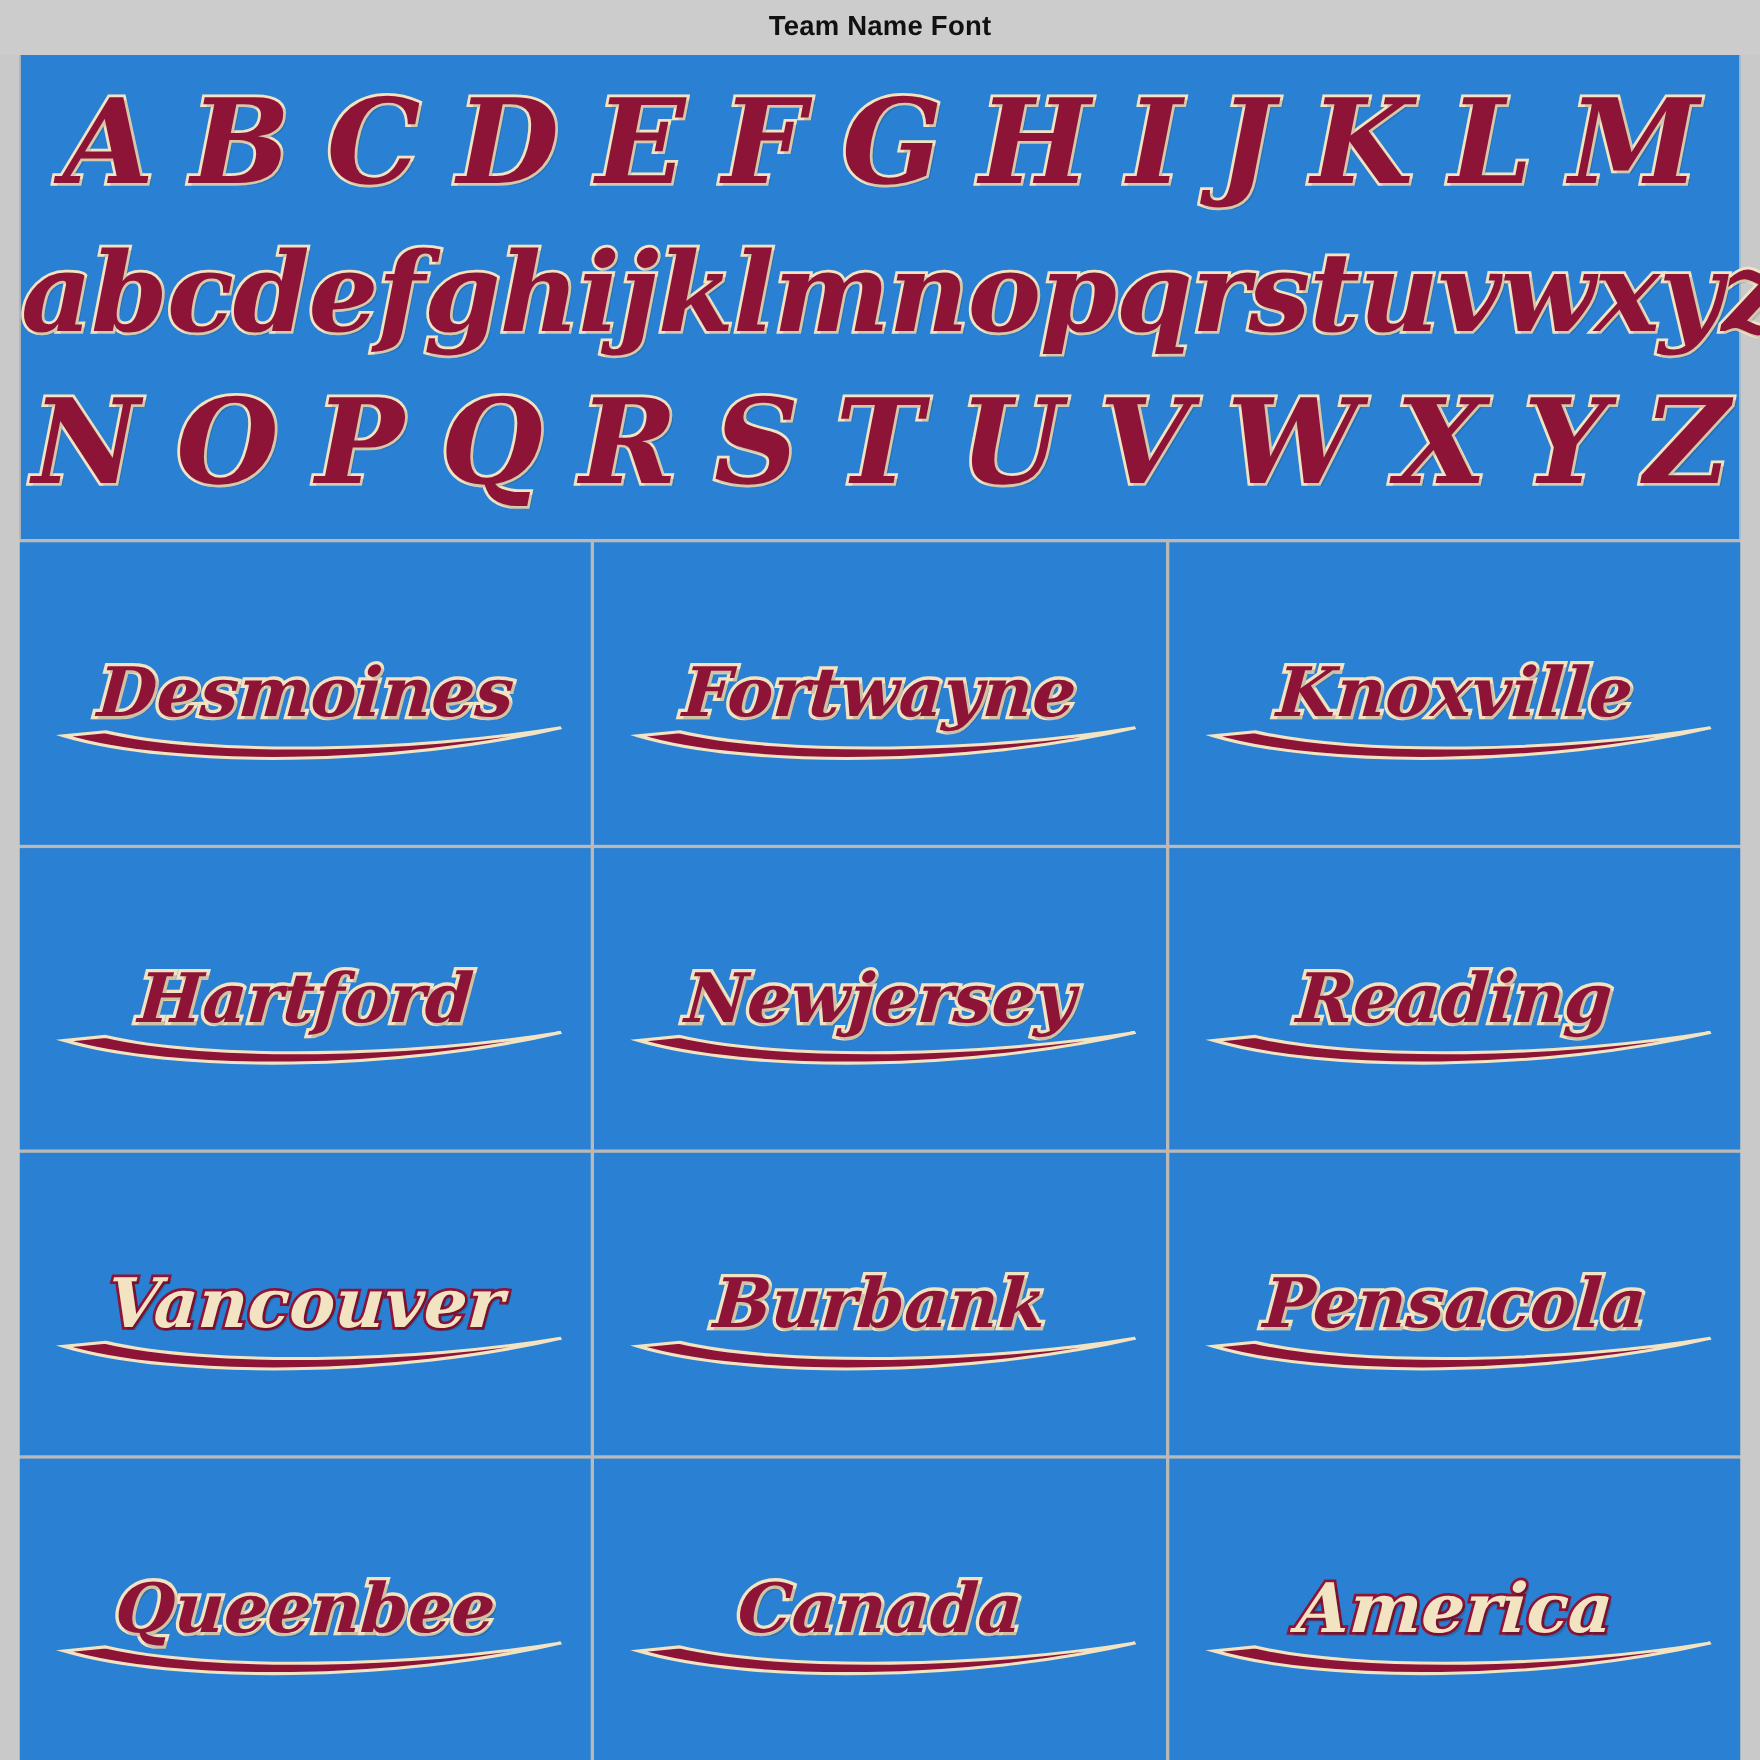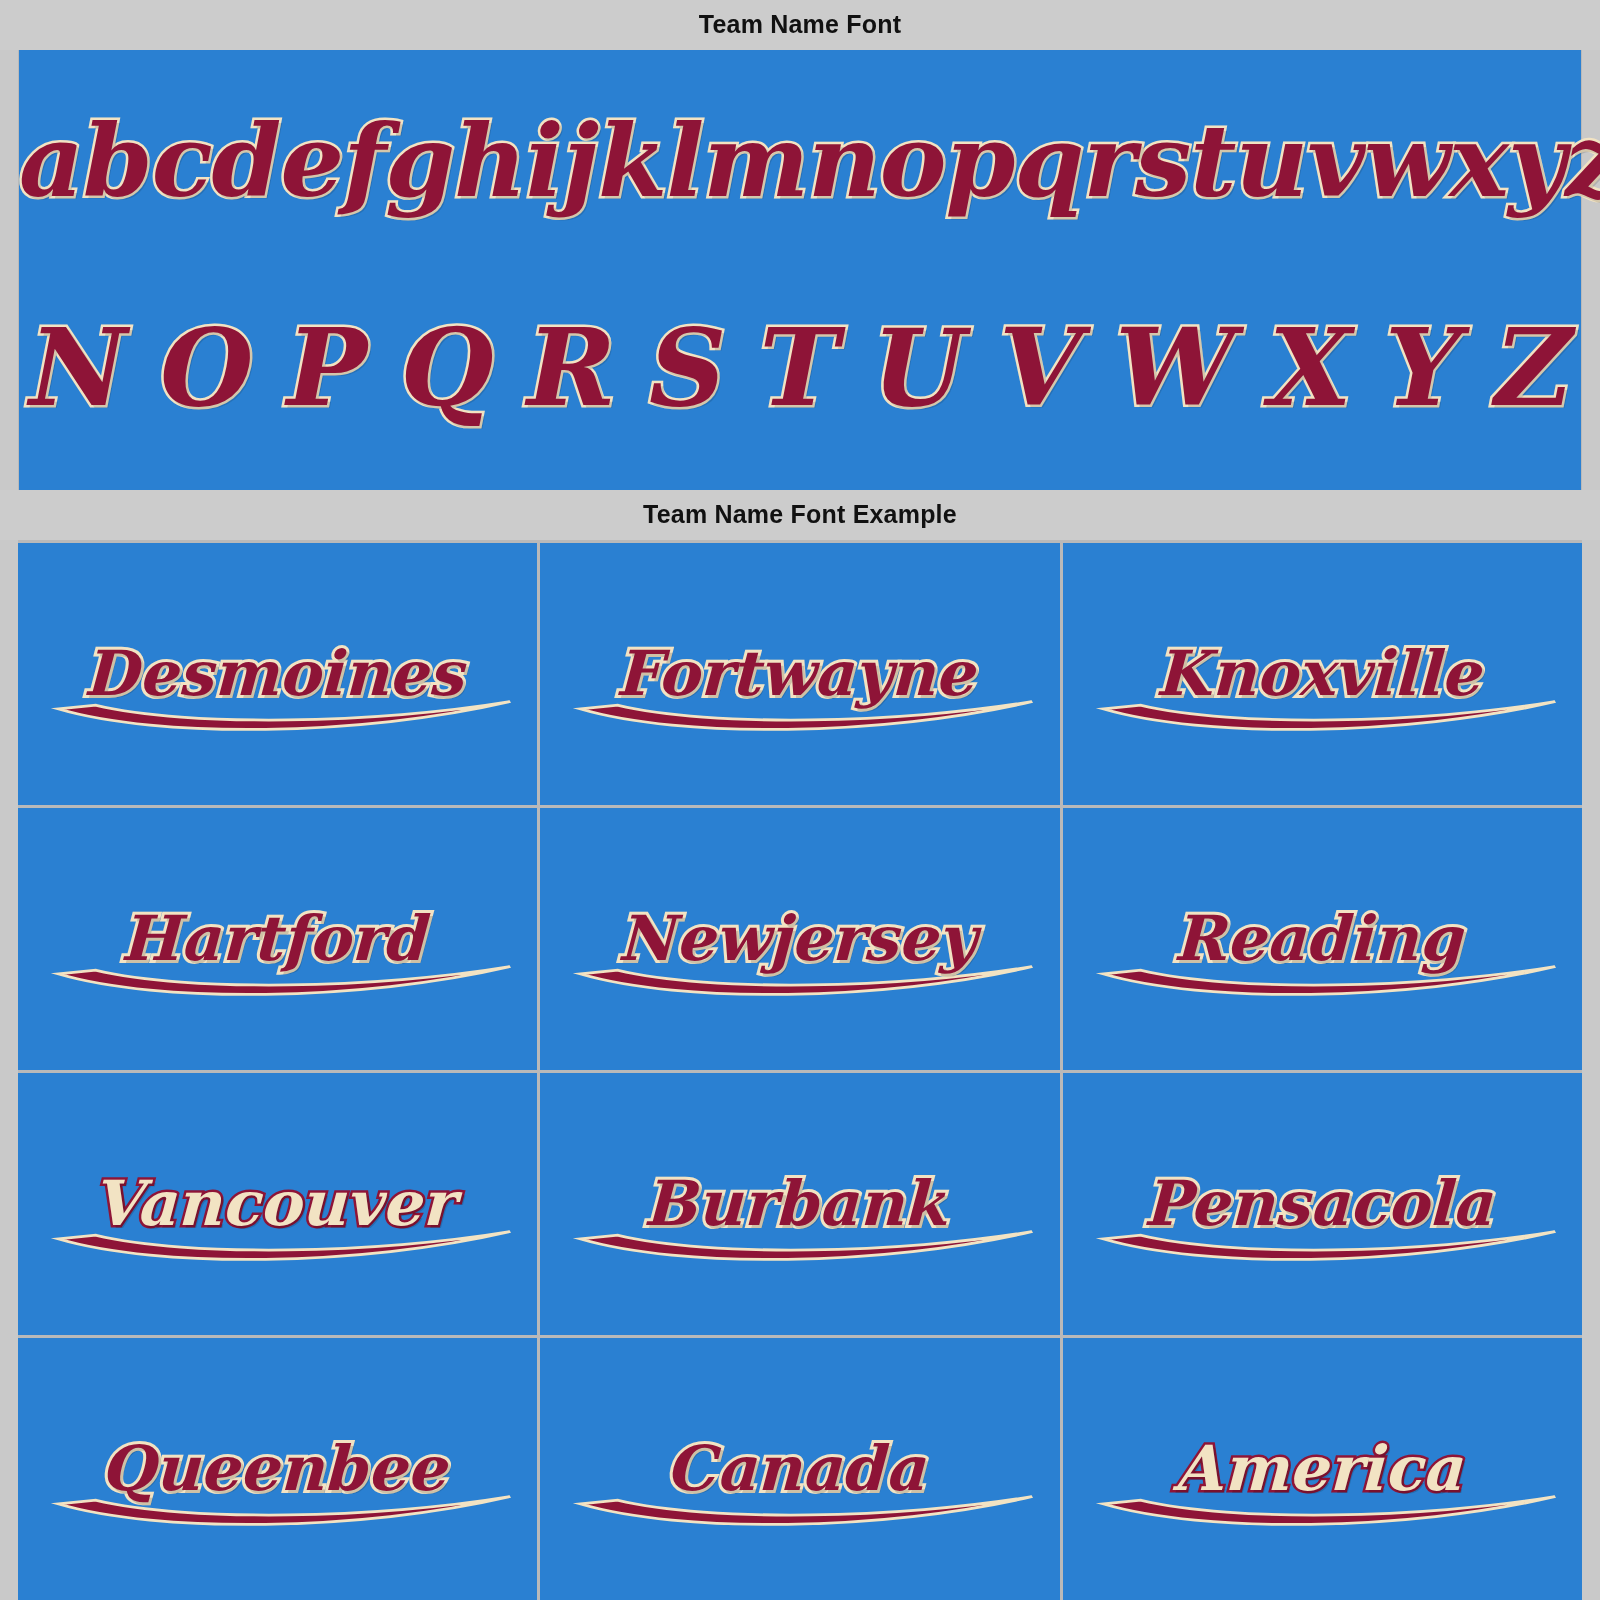--- a/index.html
+++ b/index.html
@@ -106,25 +106,25 @@
   .swoosh svg { width:100%; height:100%; display:block; }
 </style>
 </head>
 <body>
 
 <div class="page">
 
   <div class="bar">Team Name Font</div>
 
   <div class="alpha-panel">
+    <div class="alpha-row upper">A B C D E F G H I J K L M</div>
     <div class="alpha-row lower">abcdefghijklmnopqrstuvwxyz</div>
     <div class="alpha-row upper">N O P Q R S T U V W X Y Z</div>
   </div>
 
-  <div class="bar">Team Name Font Example</div>
 
   <div class="grid-wrap">
 
     <div class="cell">
       <div class="swoosh">
         <svg viewBox="0 0 300 50" preserveAspectRatio="none">
             <path d="M6 14 C70 46 200 44 296 6 C210 30 90 34 30 10 Z" fill="#8e1437" stroke="#f2e3c3" stroke-width="3"></path>
           </svg>
       </div>
       <div class="script">Desmoines</div>

